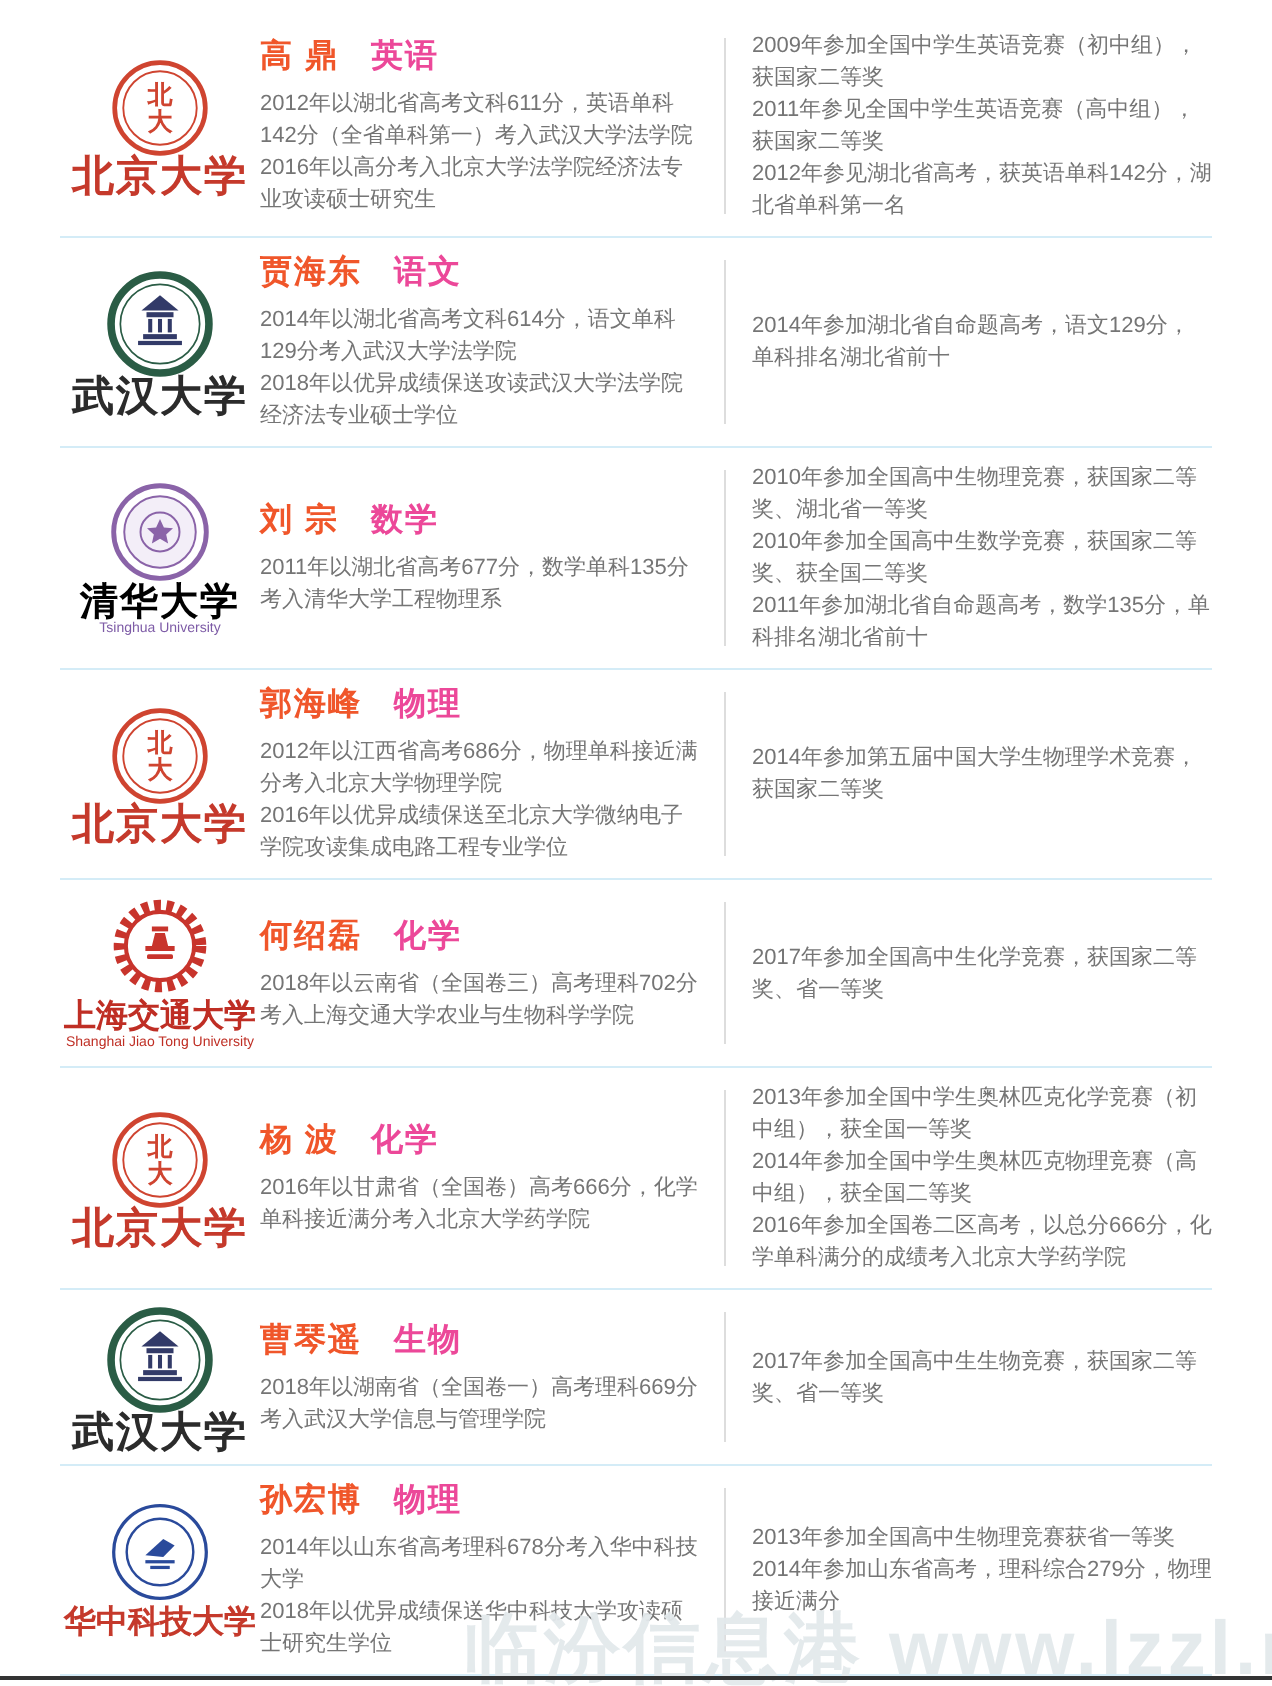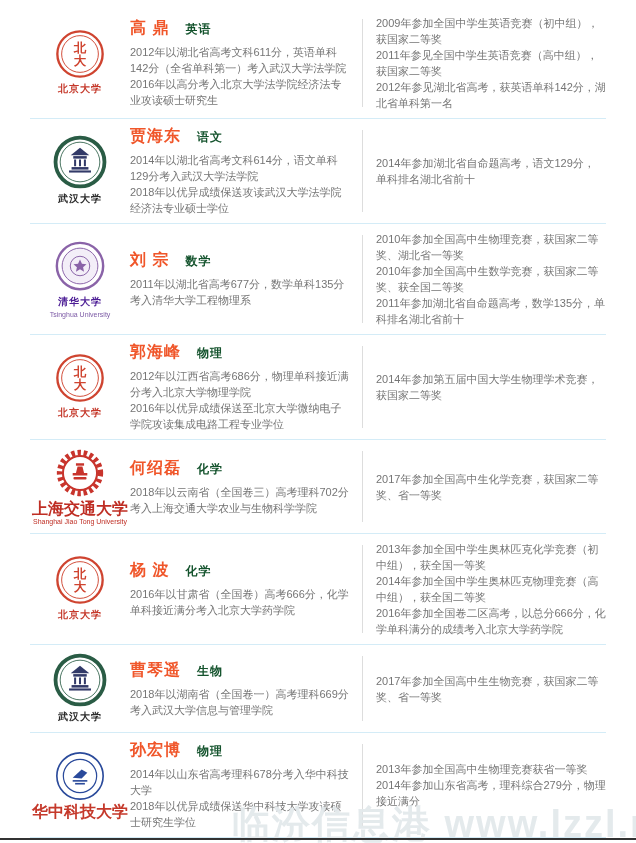--- a/index.html
+++ b/index.html
@@ -13,34 +13,34 @@
   .page { padding:8px 30px 0 30px; }
 
   
   .t-row {
     display:flex; align-items:center;
     min-height:88px; padding:7px 0;
     border-bottom:1px solid #d4ecf7;
   }
   .logo-cell { width:100px; flex:0 0 100px; text-align:center; }
   .logo-art { line-height:0; margin-bottom:2px; }
-  .uni-caption { font-weight:bold; font-size:10px; letter-spacing:1px; line-height:16px; }
+  .uni-caption { font-weight:bold; font-size:21px; letter-spacing:1px; line-height:16px; }
   .uni-caption.pku  { color:#c5392b; }
   .uni-caption.whu  { color:#2b2b2b; }
-  .uni-caption.thu  { color:#4c1d95; font-size:10px;text-align:center; }
+  .uni-caption.thu  { color:#000000; font-size:19px;text-align:center; }
   .uni-caption.sjtu { color:#bf2e24; font-size:16px; letter-spacing:0; }
   .uni-caption.hust { color:#c5392b; font-size:16px; letter-spacing:0; }
   .uni-caption-en { font-size:7px; line-height:9px; }
   .uni-caption-en.thu  { color:#7d5ba6; }
   .uni-caption-en.sjtu { color:#bf2e24; }
 
   .mid-cell { width:232px; flex:0 0 232px; padding-right:10px; }
   .name-line { margin-bottom:5px; }
   .t-name { color:#f0562a; font-size:16px; font-weight:bold; letter-spacing:1px; }
-  .t-subject { color:#14532d; font-size:12px; font-weight:bold; margin-left:16px; letter-spacing:1px; }
+  .t-subject { color:#ec4899; font-size:16px; font-weight:bold; margin-left:16px; letter-spacing:1px; }
   .bio p, .awards p { font-size:11px; color:#757575; line-height:16px; }
 
   .v-divider { width:1px; align-self:stretch; background:#ddd; margin:4px 0; }
 
   .awards-cell { flex:1; padding-left:13px; }
 
   
   .footnote {
     padding:9px 30px 6px 30px;
     font-size:11px; color:#555; line-height:15px;

